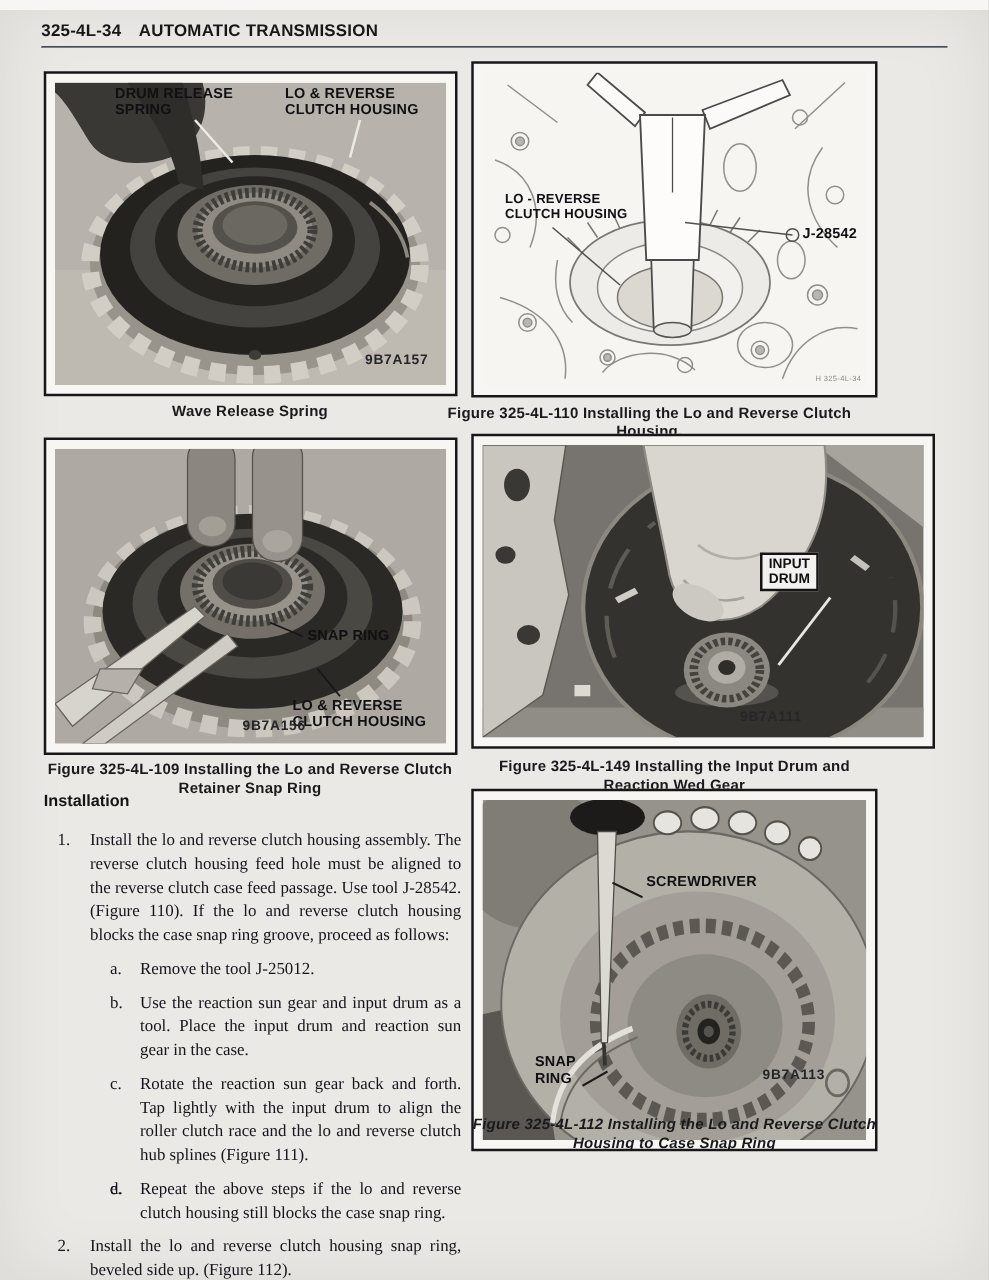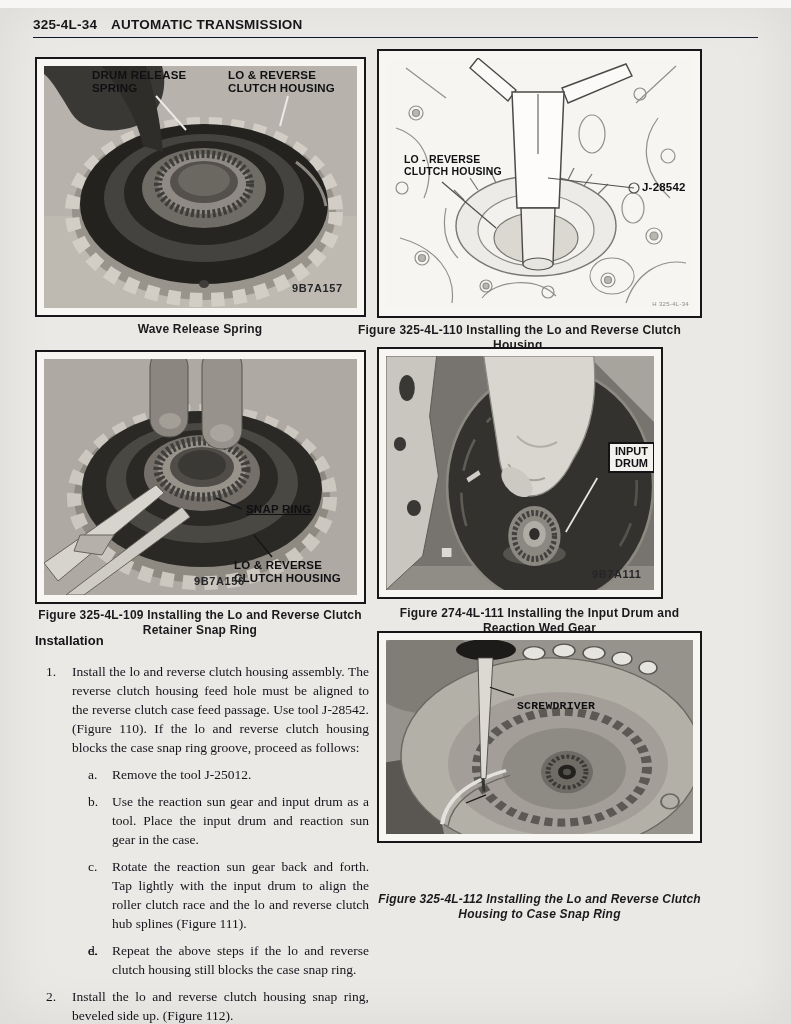--- a/index.html
+++ b/index.html
@@ -163,36 +163,36 @@
           <ellipse cx="178" cy="74" rx="12" ry="9" fill="#aaa59d"></ellipse>
         </g>
         <g>
           <polygon points="0,204 112,126 120,134 14,222" fill="#d7d4cd" stroke="#66635c" stroke-width="1"></polygon>
           <polygon points="22,236 138,148 146,158 40,236" fill="#cfccc5" stroke="#66635c" stroke-width="1"></polygon>
           <polygon points="36,176 70,176 58,196 30,192" fill="#b5b1aa" stroke="#66635c" stroke-width="1"></polygon>
         </g>
         <line x1="198" y1="150" x2="172" y2="139" stroke="#17171a" stroke-width="1.5"></line>
         <line x1="228" y1="198" x2="210" y2="176" stroke="#17171a" stroke-width="1.5"></line>
       </svg>
-      <div class="plabel" style="left:202px;top:144px;text-decoration:underline;">
+      <div class="plabel" style="left:202px;top:144px;">
         <div>SNAP RING</div>
       </div>
       <div class="plabel" style="left:190px;top:200px;">
         <div>LO &amp; REVERSE</div>
         <div>CLUTCH HOUSING</div>
       </div>
       <div class="pid" style="left:126px;top:216px;">9B7A156</div>
     </div>
   </figure>
   <div class="caption" style="left:22px;top:608px;width:356px;">
     <div>Figure 325-4L-109 Installing the Lo and Reverse Clutch</div>
     <div>Retainer Snap Ring</div>
   </div>
 
-  <figure class="fig" style="left:377px;top:347px;width:286px;height:252px;margin:0;">
+  <figure class="fig" style="left:377px;top:347px;width:371px;height:252px;margin:0;">
     <div class="photo">
       <svg viewBox="0 0 307 234" preserveAspectRatio="none">
         <rect width="307" height="234" fill="#77746f"></rect>
         <rect y="210" width="307" height="24" fill="#908d86"></rect>
         <circle cx="188" cy="130" r="118" fill="#34322f"></circle>
         <circle cx="188" cy="130" r="118" fill="none" stroke="#8c8981" stroke-width="3"></circle>
         <path d="M92,170 A100,100 0 0 1 120,62" fill="none" stroke="#5f5c56" stroke-width="3" stroke-dasharray="34 22"></path>
         <path d="M268,190 A100,100 0 0 0 284,106" fill="none" stroke="#55534d" stroke-width="3" stroke-dasharray="26 18"></path>
         <rect x="92" y="118" width="16" height="5" fill="#cfccc5" transform="rotate(-30 100 120)"></rect>
         <rect x="256" y="92" width="14" height="5" fill="#c5c2bb" transform="rotate(40 263 94)"></rect>
@@ -214,25 +214,25 @@
         <line x1="242" y1="122" x2="206" y2="176" stroke="#e8e6e2" stroke-width="2"></line>
       </svg>
       <div class="boxlabel" style="left:222px;top:86px;">
         <div>INPUT</div>
         <div>DRUM</div>
       </div>
       <div class="pid" style="left:182px;top:212px;">9B7A111</div>
     </div>
   </figure>
   <div class="caption" style="left:368px;top:606px;width:343px;">
-    <div>Figure 274-4L-111 Installing the Input Drum and</div>
+    <div>Figure 325-4L-149 Installing the Input Drum and</div>
     <div>Reaction Wed Gear</div>
   </div>
 
-  <figure class="fig" style="left:377px;top:631px;width:325px;height:212px;margin:0;font-family:Liberation Mono, monospace;">
+  <figure class="fig" style="left:377px;top:631px;width:325px;height:290px;margin:0;">
     <div class="photo">
       <svg viewBox="0 0 307 238" preserveAspectRatio="none">
         <rect width="307" height="238" fill="#96938d"></rect>
         <ellipse cx="40" cy="40" rx="60" ry="50" fill="#807d77"></ellipse>
         <polygon points="0,150 42,142 58,238 0,238" fill="#5a5752"></polygon>
         <ellipse cx="165" cy="142" rx="150" ry="120" fill="#b3b0a8" stroke="#6b6862" stroke-width="1.5"></ellipse>
         <g stroke="#55534e" stroke-width="1.5" fill="#e6e4df">
           <ellipse cx="148" cy="16" rx="11" ry="8"></ellipse>
             <ellipse cx="178" cy="13" rx="11" ry="8"></ellipse>
           <ellipse cx="208" cy="16" rx="11" ry="8"></ellipse>

